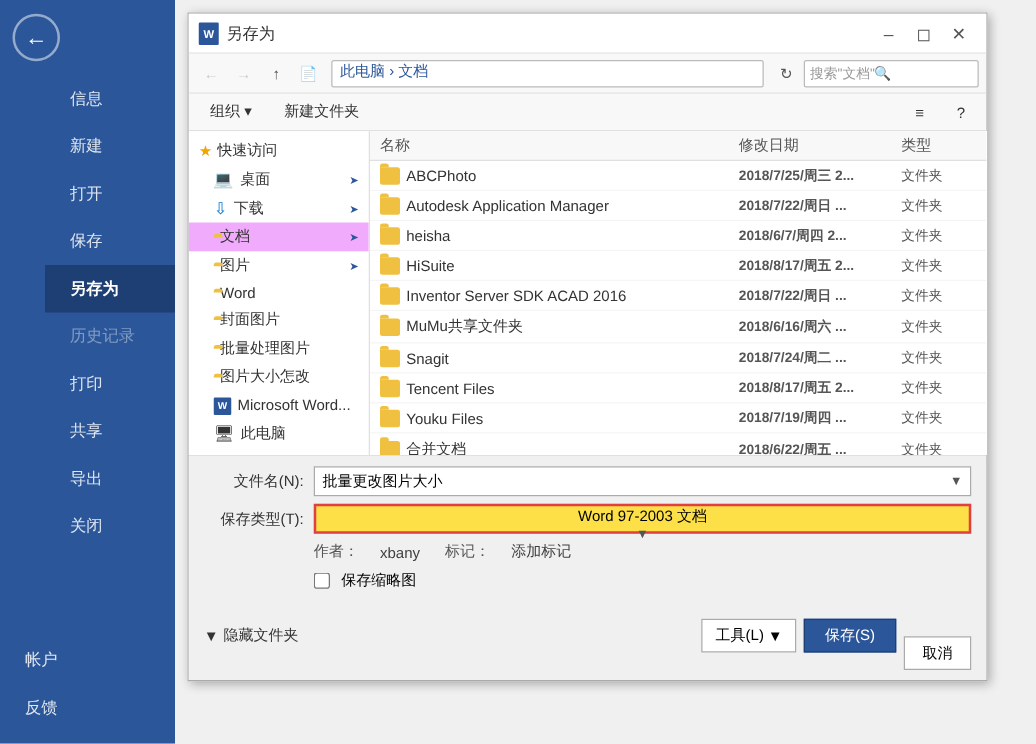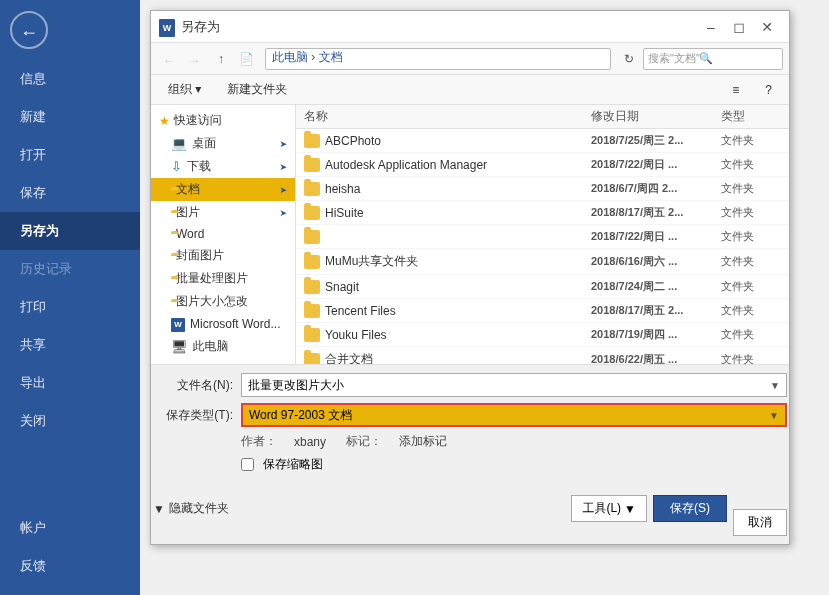--- a/index.html
+++ b/index.html
@@ -37,20 +37,21 @@
       font-size: 18px;
       cursor: pointer;
       display: flex;
       align-items: center;
       justify-content: center;
     }
     .sidebar-menu {
       flex: 1;
       display: flex;
       flex-direction: column;
+      padding-left: 36px;
     }
     .sidebar-item {
       padding: 10px 20px;
       color: rgba(255,255,255,0.85);
       cursor: pointer;
       font-size: 13px;
     }
     .sidebar-item.active {
       background: #1e3f73;
       color: white;
@@ -227,21 +228,21 @@
     }
     .nav-item {
       display: flex;
       align-items: center;
       padding: 3px 8px 3px 20px;
       font-size: 12px;
       color: #333;
       cursor: pointer;
       gap: 5px;
     }
-    .nav-item.active { background: #eab308; }
+    .nav-item.active { background: #f0abfc; }
 
     
     .file-list-area {
       flex: 1;
       background: white;
       overflow-y: auto;
       display: flex;
       flex-direction: column;
     }
     .file-list-header {
@@ -288,21 +289,21 @@
       left: 0;
       width: 7px;
       height: 3px;
       background: #f0c040;
       border-radius: 2px 2px 0 0;
     }
 
     
     .dialog-bottom {
       background: #f0f0f0;
-      padding: 8px 2px;
+      padding: 8px 12px;
     }
     .form-row {
       display: flex;
       align-items: center;
       margin-bottom: 6px;
     }
     .form-label {
       width: 80px;
       text-align: right;
       margin-right: 8px;
@@ -320,21 +321,22 @@
       align-items: center;
       justify-content: space-between;
     }
     .form-input-text { flex: 1; }
     .form-dropdown-arrow {
       font-size: 10px;
       color: #555;
     }
     .form-row-highlighted .form-input {
       border: 2px solid #e04040;
-      background: #eab308;
+      background: #fde047;
+      flex-direction: column;
     }
 
     .meta-row {
       display: flex;
       align-items: center;
       gap: 20px;
       margin-bottom: 6px;
       padding-left: 88px;
       font-size: 12px;
     }
@@ -576,20 +578,21 @@
     <div class="file-row-name">
       <span class="file-folder-icon"></span>
       <span>HiSuite</span>
     </div>
     <div class="file-row-date">2018/8/17/周五 2...</div>
     <div class="file-row-type">文件夹</div>
   </div>
               <div class="file-row">
     <div class="file-row-name">
       <span class="file-folder-icon"></span>
+      <span>Inventor Server SDK ACAD 2016</span>
     </div>
     <div class="file-row-date">2018/7/22/周日 ...</div>
     <div class="file-row-type">文件夹</div>
   </div>
               <div class="file-row">
     <div class="file-row-name">
       <span class="file-folder-icon"></span>
       <span>MuMu共享文件夹</span>
     </div>
     <div class="file-row-date">2018/6/16/周六 ...</div>

